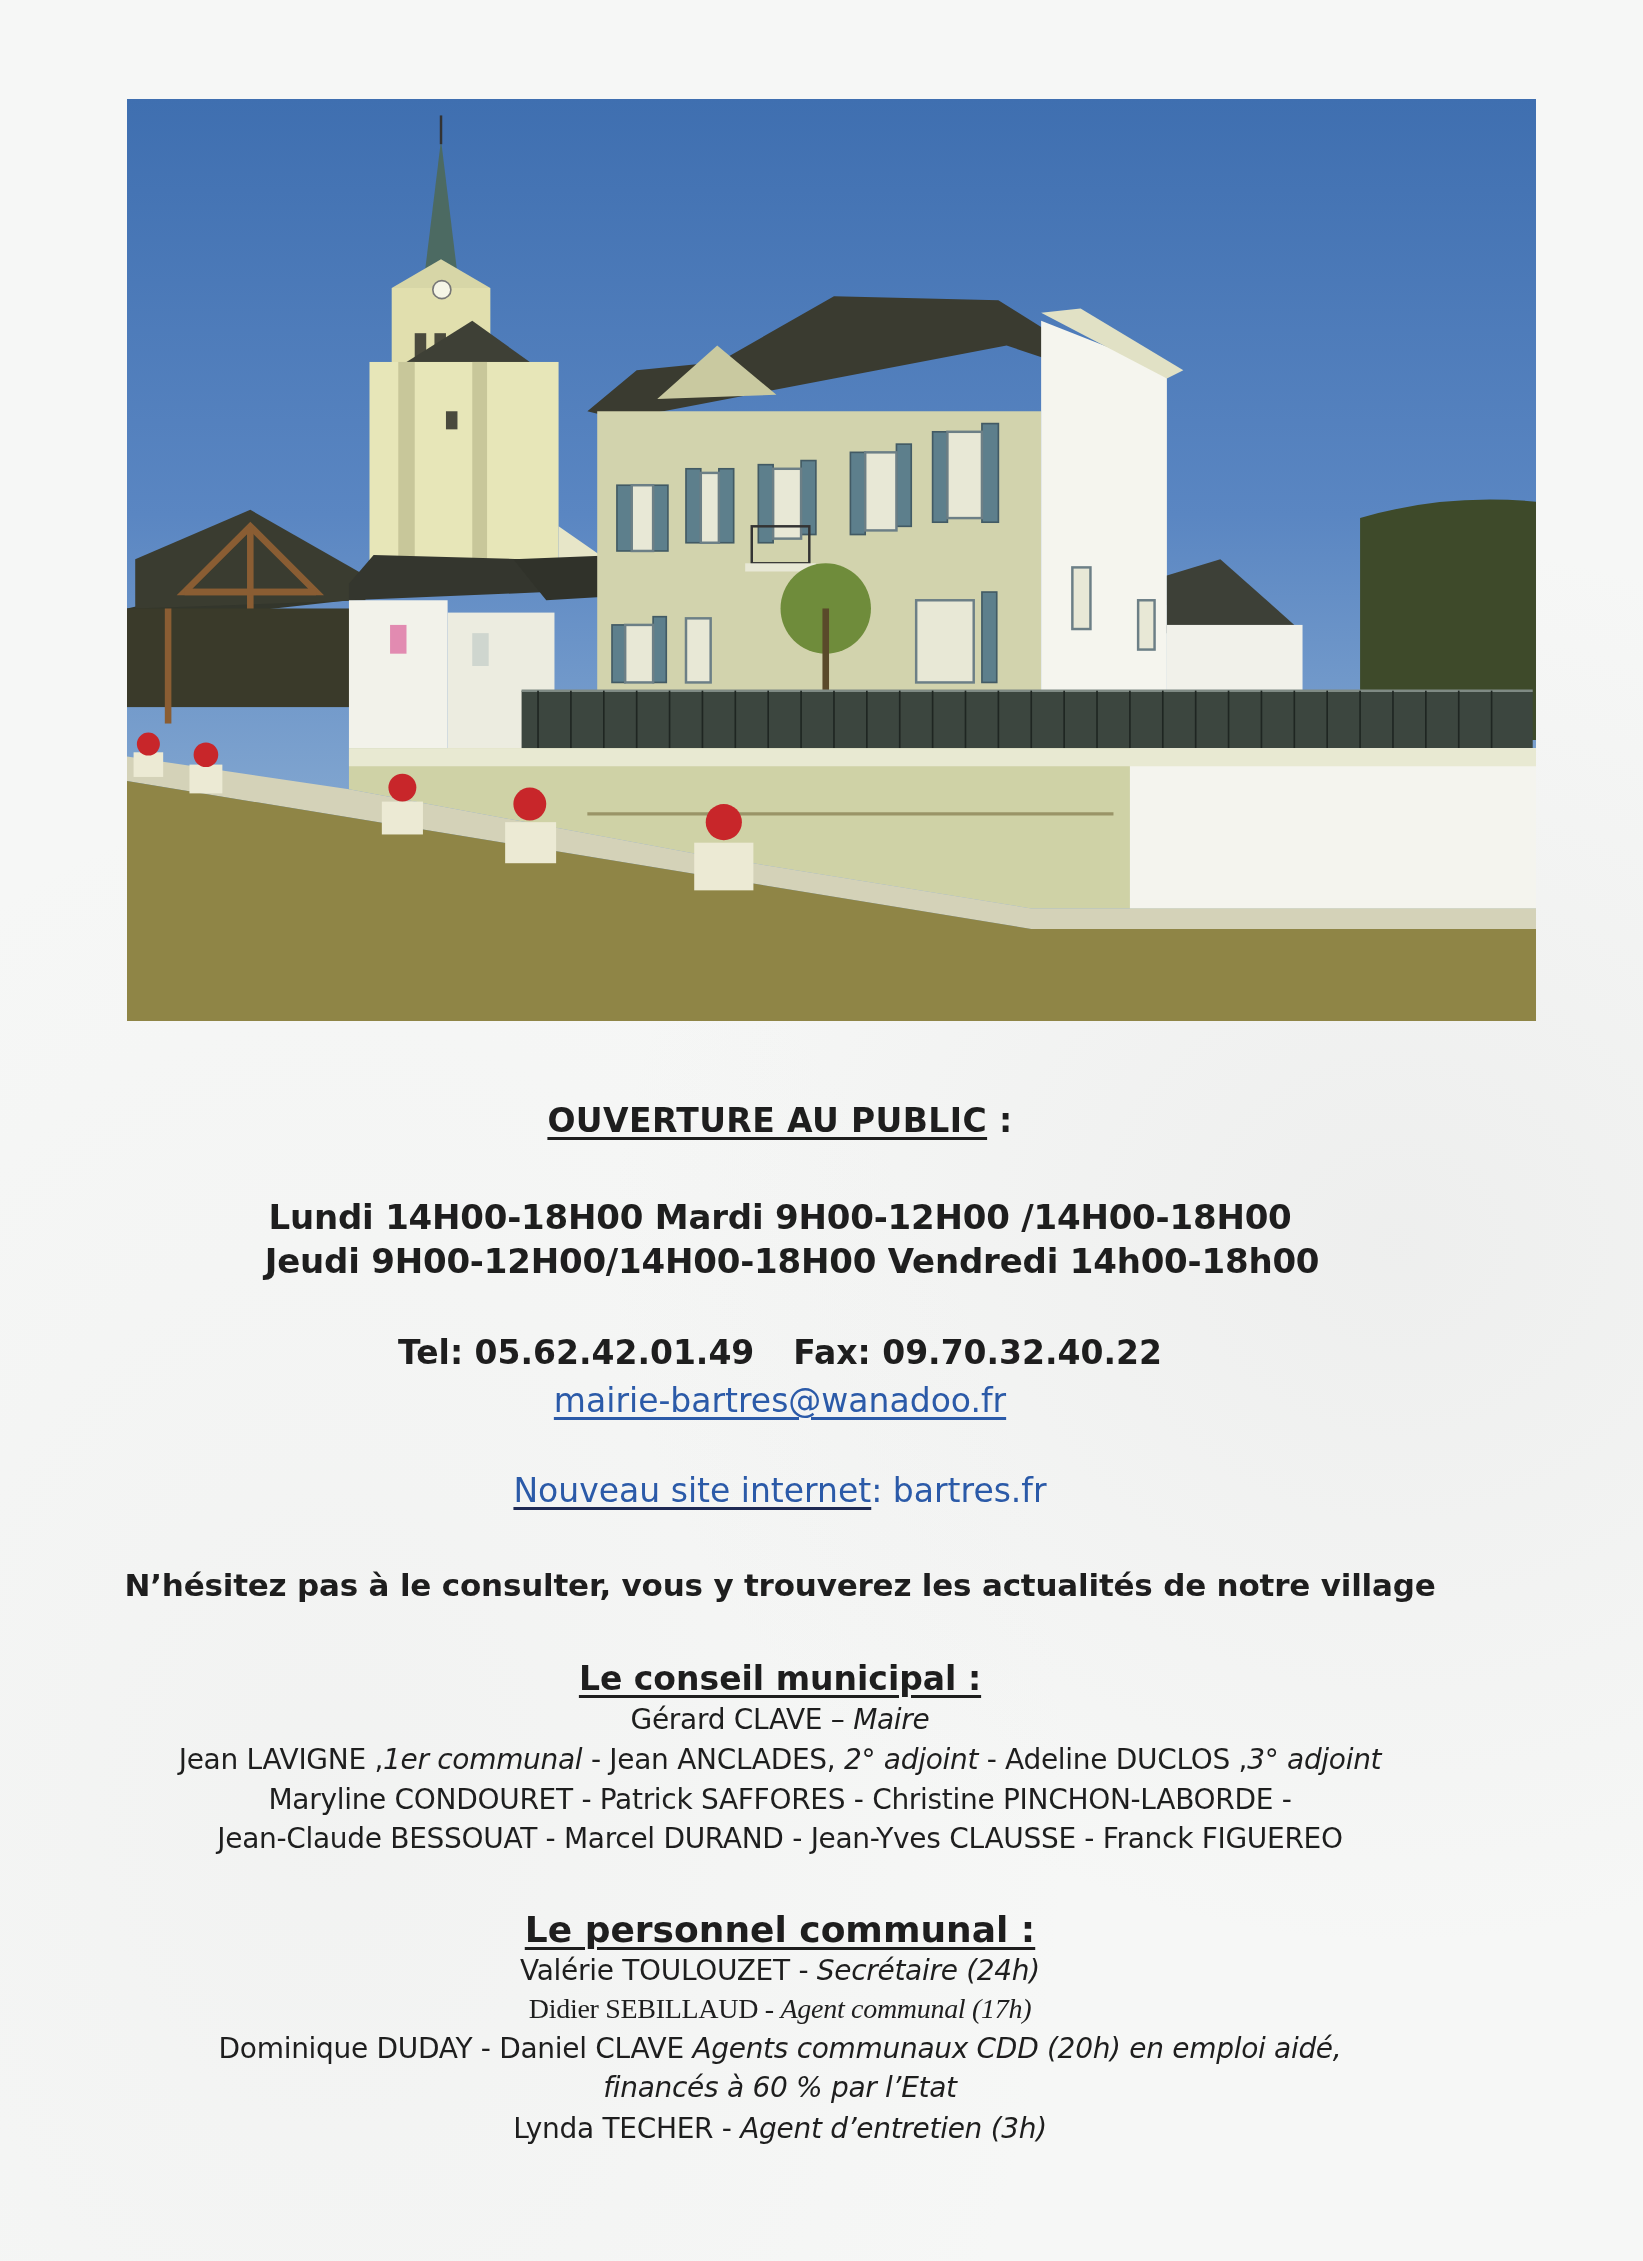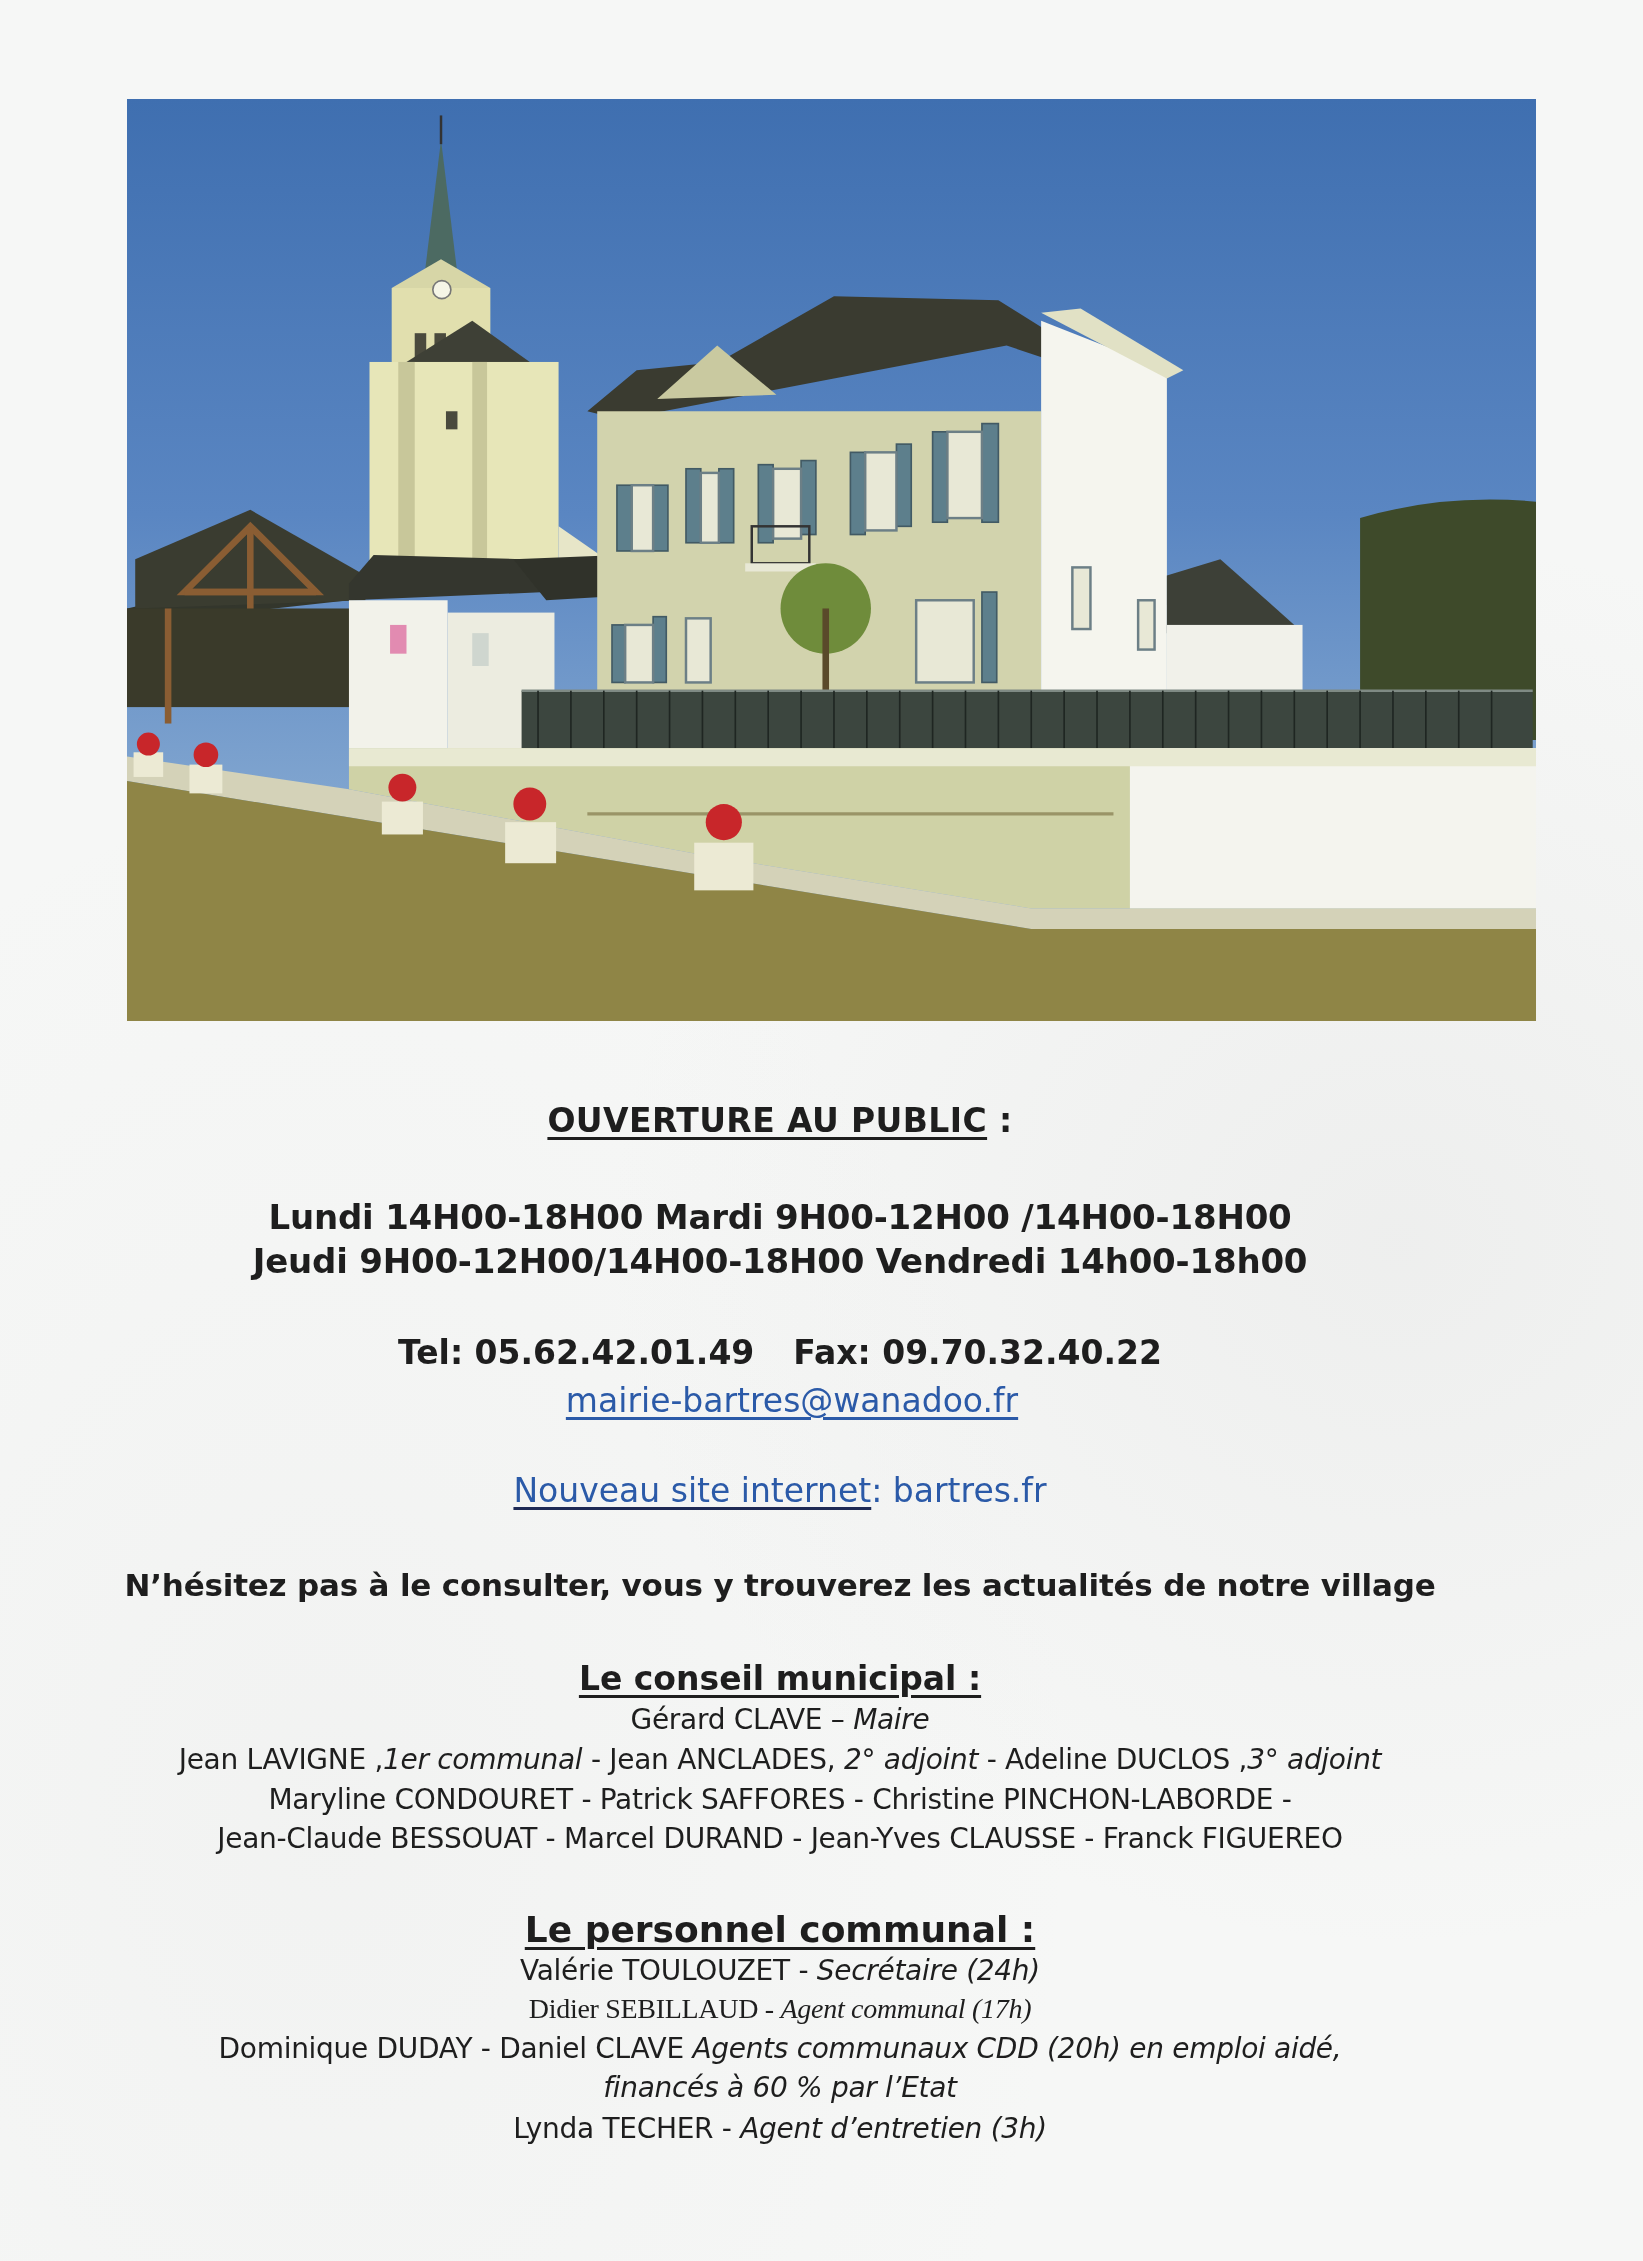--- a/index.html
+++ b/index.html
@@ -28,24 +28,24 @@
 
   
   .line {
     position: absolute; left: 0; width: 1560px;
     text-align: center; white-space: nowrap;
   }
   .h-open { top: 1101px; font-size: 33px; font-weight: bold; letter-spacing: 0.4px; }
   .u { text-decoration: underline; text-decoration-thickness: 2.5px; text-underline-offset: 5px; }
   .hours { font-size: 34px; font-weight: bold; letter-spacing: -0.2px; }
   .hours1 { top: 1197px; }
-  .hours2 { top: 1241px; }
+  .hours2 { top: 1241px; padding-left: 12px; }
   .contact { top: 1333px; font-size: 33px; font-weight: bold; }
   .contact .gap { display: inline-block; width: 39px; }
-  .email { top: 1381px; font-size: 33px; color: #2b5aa8; padding-left: 12px; }
+  .email { top: 1381px; font-size: 33px; color: #2b5aa8; }
   .email a, .site a { color: #2b5aa8; }
   .site { top: 1471px; font-size: 33px; color: #2b5aa8; }
   .site .link-u { text-decoration: underline; text-decoration-thickness: 2.5px; text-underline-offset: 5px; text-decoration-color: #1e2a55; }
   .invite { top: 1567px; font-size: 31px; font-weight: bold; letter-spacing: -0.2px; }
   .h-council { top: 1659px; font-size: 33px; font-weight: bold; }
   .h-staff { top: 1909px; font-size: 36px; font-weight: bold; }
   .list { font-size: 28px; letter-spacing: -0.3px; }
   .list i { font-style: italic; }
   .c1 { top: 1703px; }
   .c2 { top: 1743px; }

